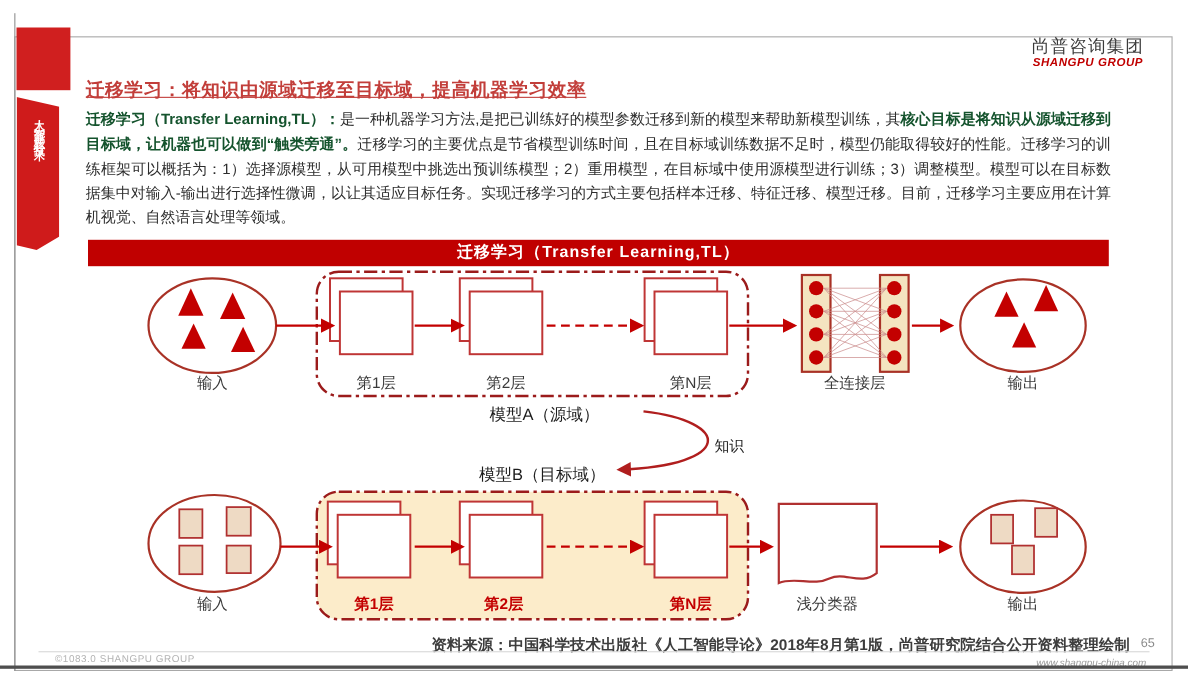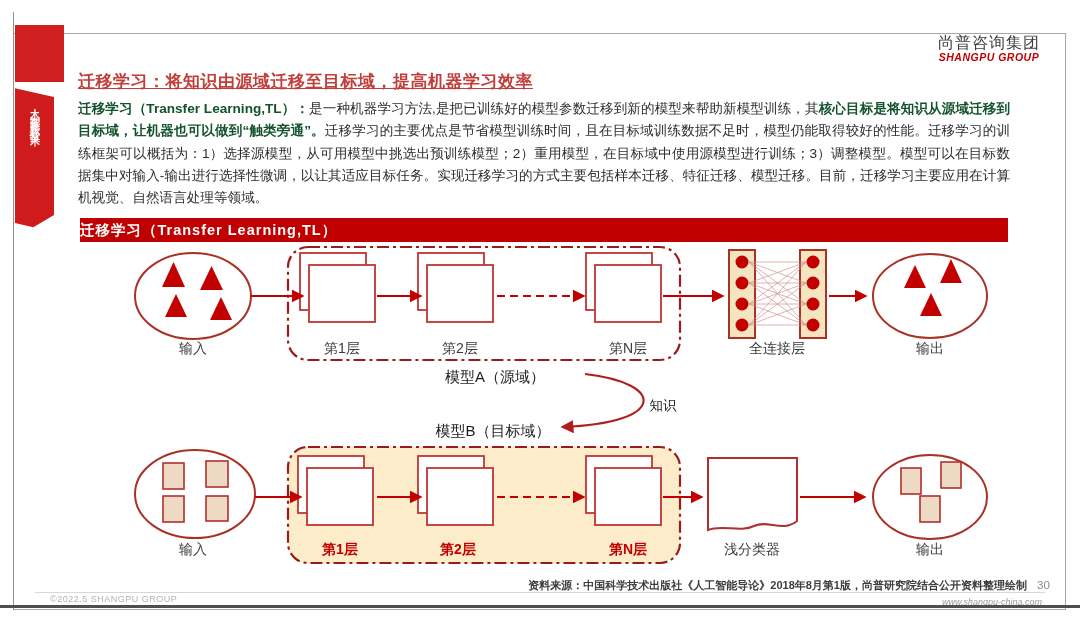--- a/index.html
+++ b/index.html
@@ -18,27 +18,27 @@
   .logo-cn{font-size:16px;font-weight:normal;color:#3b3b3b;letter-spacing:1px;}
   .logo-en{font-size:10.5px;font-weight:bold;font-style:italic;color:#c00000;letter-spacing:.5px;text-align:center;}
   .title{position:absolute;left:78px;top:34px;margin:0;font-size:29px;font-weight:bold;
          color:#b20404;letter-spacing:.5px;white-space:nowrap;}
   .subtitle{position:absolute;left:78px;top:70px;margin:0;font-size:17px;font-weight:bold;
          color:#c23e3a;letter-spacing:.5px;white-space:nowrap;text-decoration:underline;}
   .bodytext{position:absolute;left:78px;top:98px;width:932px;margin:0;font-size:13.6px;
          line-height:1.64;color:#2d2d2d;text-align:justify;}
   .bodytext b{color:#14532d;margin-top:16px;}
   .banner{position:absolute;left:80px;top:218px;width:928px;height:24px;background:#c00000;
-         color:#fff;font-size:14.5px;line-height:24px;letter-spacing:1px;
+         color:#fff;font-size:14.5px;line-height:24px;text-align:center;letter-spacing:1px;
          font-weight:bold;}
   svg.diagram{position:absolute;left:0;top:0;}
   .dlabel{font:14px "Liberation Sans",sans-serif;fill:#3a3a3a;text-anchor:middle;}
   .dlabel-red{font:bold 14px "Liberation Sans",sans-serif;fill:#c30000;text-anchor:middle;}
   .dcaption{font:15px "Liberation Sans",sans-serif;fill:#1c1c1c;text-anchor:middle;}
-  .footer-source{position:absolute;right:53px;top:578px;font-size:11px;font-weight:bold;
+  .footer-source{position:absolute;right:53px;top:578px;font-size:14px;font-weight:bold;
          color:#3d3d3d;white-space:nowrap;}
   .page-num{position:absolute;left:1037px;top:579px;font-size:11.5px;color:#8a8a8a;}
   .sep-line{position:absolute;left:35px;top:592px;width:1010px;height:1px;background:#d8d8d8;}
   .copyright{position:absolute;left:50px;top:594px;font-size:9px;color:#b3b3b3;letter-spacing:.5px;}
   .website{position:absolute;right:38px;top:597px;font-size:9px;color:#9a9a9a;font-style:italic;}
   .bottom-bar{position:absolute;left:0;top:605px;width:1080px;height:3px;background:#4e4e4e;}
 </style>
 </head>
 <body>
 
@@ -196,19 +196,19 @@
         <ellipse cx="930" cy="497" rx="57" ry="42" fill="#fff" stroke="#a93226" stroke-width="2"></ellipse>
         <rect x="901" y="468" width="20" height="26" fill="#eedac4" stroke="#b03030" stroke-width="1.6"></rect>
         <rect x="941" y="462" width="20" height="26" fill="#eedac4" stroke="#b03030" stroke-width="1.6"></rect>
         <rect x="920" y="496" width="20" height="26" fill="#eedac4" stroke="#b03030" stroke-width="1.6"></rect>
       </g>
       <text class="dlabel" x="930" y="554">输出</text>
     </g>
   </svg>
 
   <div class="footer-source"><span>资料来源：中国科学技术出版社《人工智能导论》2018年8月第1版，尚普研究院结合公开资料整理绘制</span></div>
-  <div class="page-num">30</div>
+  <div class="page-num">65</div>
   <div class="sep-line"></div>
-  <div class="copyright">©2022.5 SHANGPU GROUP</div>
+  <div class="copyright">©1083.0 SHANGPU GROUP</div>
   <div class="website">www.shangpu-china.com</div>
   <div class="bottom-bar"></div>
 
 </div>
 
 </body></html>

